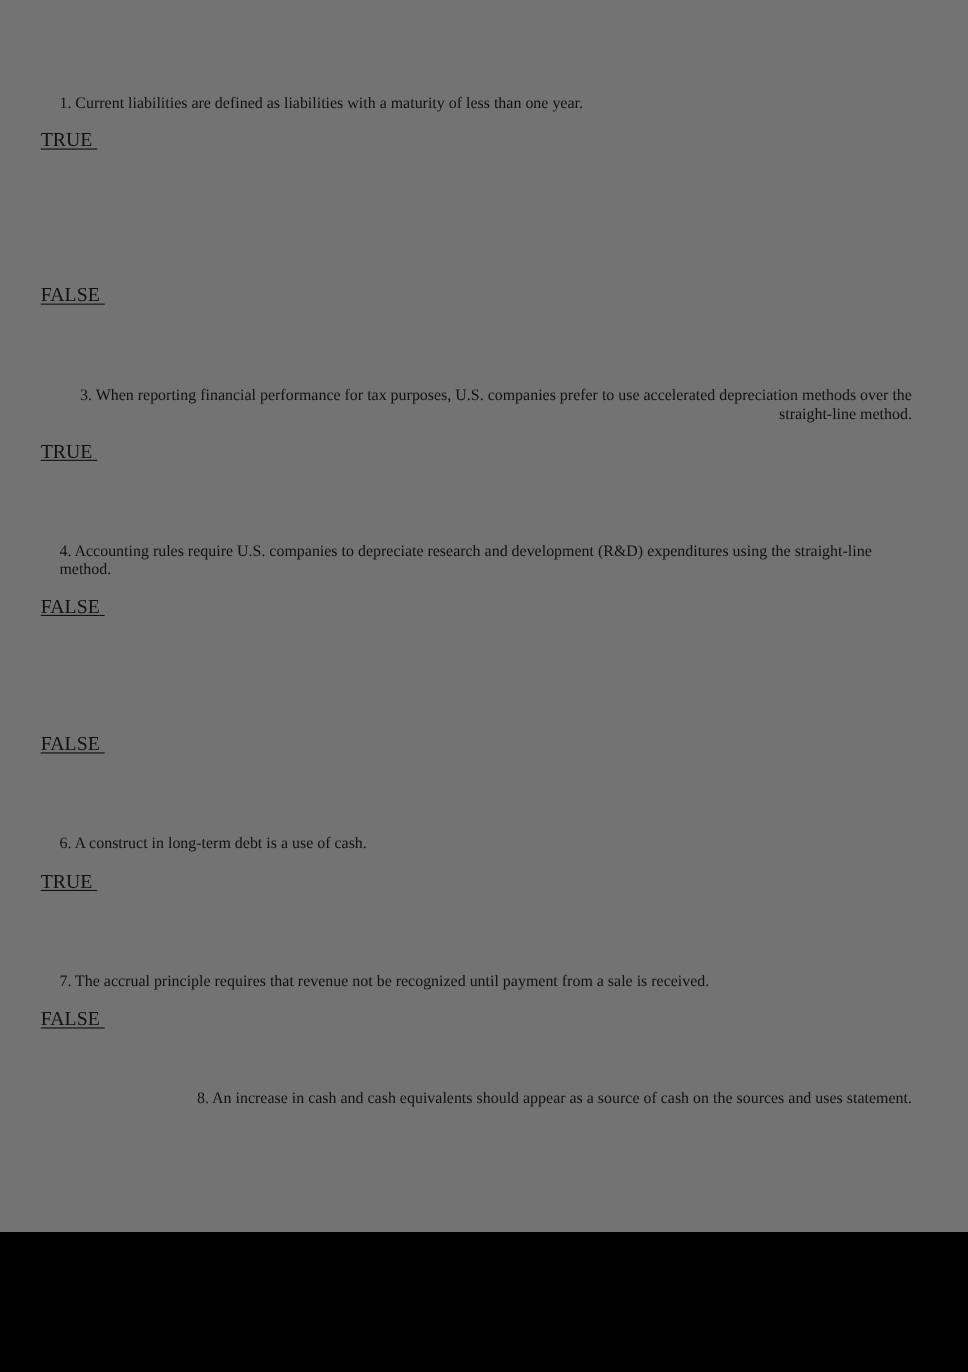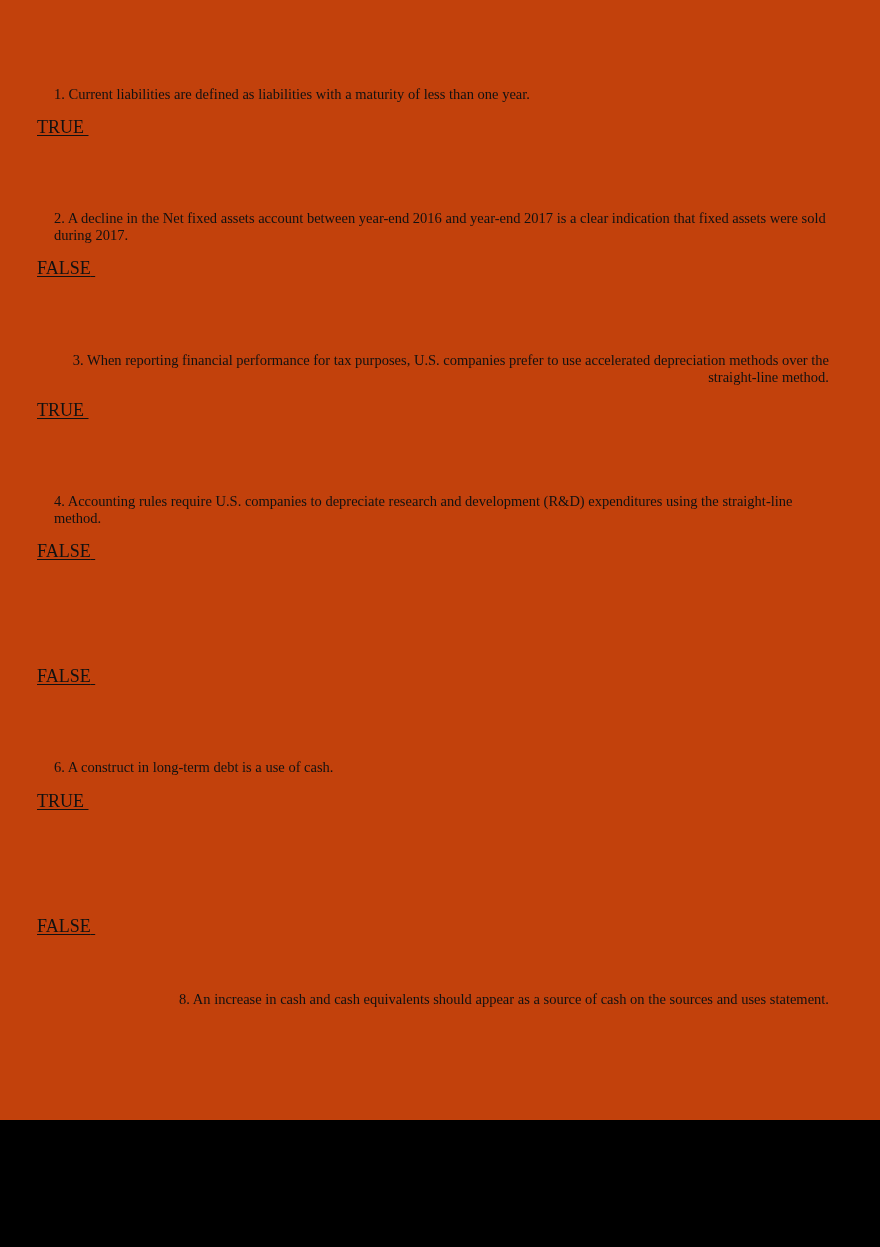--- a/index.html
+++ b/index.html
@@ -2,41 +2,37 @@
 <html><head>
   <meta charset="utf-8">
   <style>
     html, body { margin: 0; padding: 0; }
     body {
       width: 880px; height: 1247px; overflow: hidden;
       background: #ffffff; position: relative;
       font-family: "Liberation Serif", "DejaVu Serif", serif;
       color: #111111;
     }
-    .page { position: absolute; left: 0; top: 0; width: 880px; height: 1120px; background: #c2410c; }
+    .page { position: absolute; left: 0; top: 0; width: 880px; height: 1120px; background: #737373; }
     .q { position: absolute; left: 54px; width: 775px; font-size: 14.5px; line-height: 17px; }
     .ans { position: absolute; left: 37px; font-size: 18px; line-height: 17px; text-decoration: underline; text-underline-offset: 2px; }
     .ans::after { content: "\00a0"; }
     .blackbar { position: absolute; left: 0; top: 1120px; width: 880px; height: 127px; background: #000000; }
   </style>
 </head>
 <body>
 
 <div class="page">
 
   <div class="q" style="top:86px;">
     <span>1.</span>
     <span>Current liabilities are defined as liabilities with a maturity of less than one year.</span>
   </div>
   <div class="ans" style="top:119px;">TRUE</div>
 
-  <div class="q" style="top:210px;">
-    <span>2.</span>
-    <span>A decline in the Net fixed assets account between year-end 2016 and year-end 2017 is a clear indication that fixed assets were sold during 2017.</span>
-  </div>
   <div class="ans" style="top:260px;">FALSE</div>
 
   <div class="q" style="top:352px;text-align:right;">
     <span>3.</span>
     <span>When reporting financial performance for tax purposes, U.S. companies prefer to use accelerated depreciation methods over the straight-line method.</span>
   </div>
   <div class="ans" style="top:402px;">TRUE</div>
 
   <div class="q" style="top:493px;">
     <span>4.</span>
@@ -45,20 +41,24 @@
   <div class="ans" style="top:543px;">FALSE</div>
 
   <div class="ans" style="top:668px;">FALSE</div>
 
   <div class="q" style="top:759px;">
     <span>6.</span>
     <span>A construct in long-term debt is a use of cash.</span>
   </div>
   <div class="ans" style="top:793px;">TRUE</div>
 
+  <div class="q" style="top:884px;">
+    <span>7.</span>
+    <span>The accrual principle requires that revenue not be recognized until payment from a sale is received.</span>
+  </div>
   <div class="ans" style="top:918px;">FALSE</div>
 
   <div class="q" style="top:991px;text-align:right;">
     <span>8.</span>
     <span>An increase in cash and cash equivalents should appear as a source of cash on the sources and uses statement.</span>
   </div>
 
 </div>
 
 <div class="blackbar"></div>

